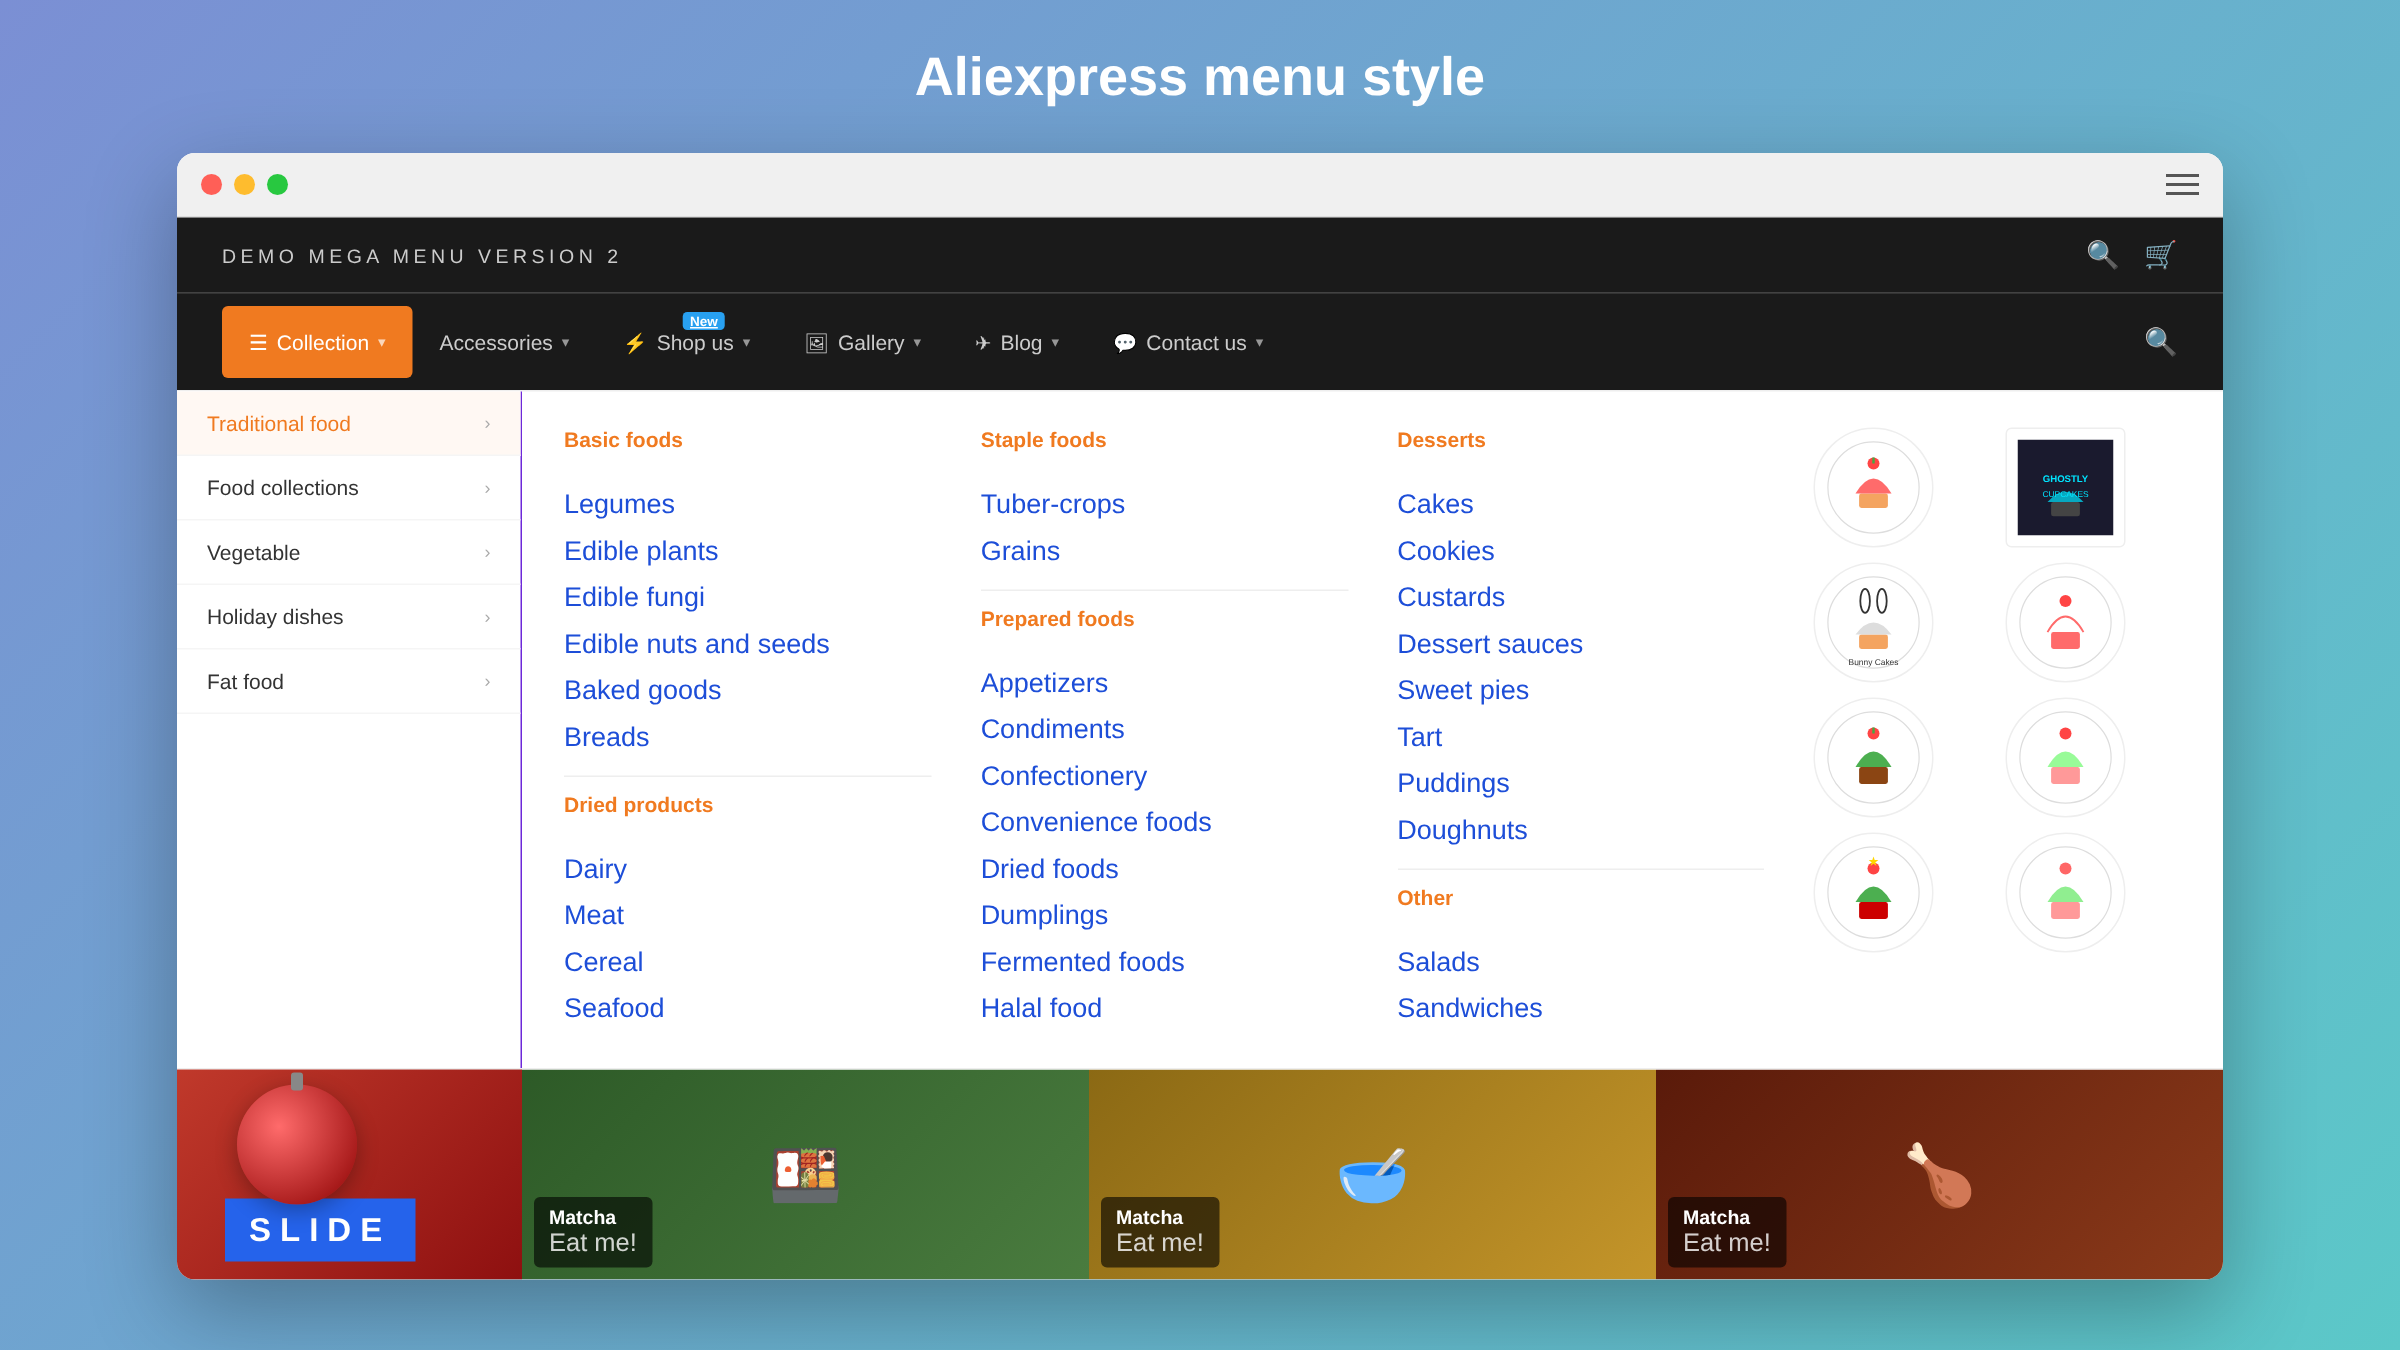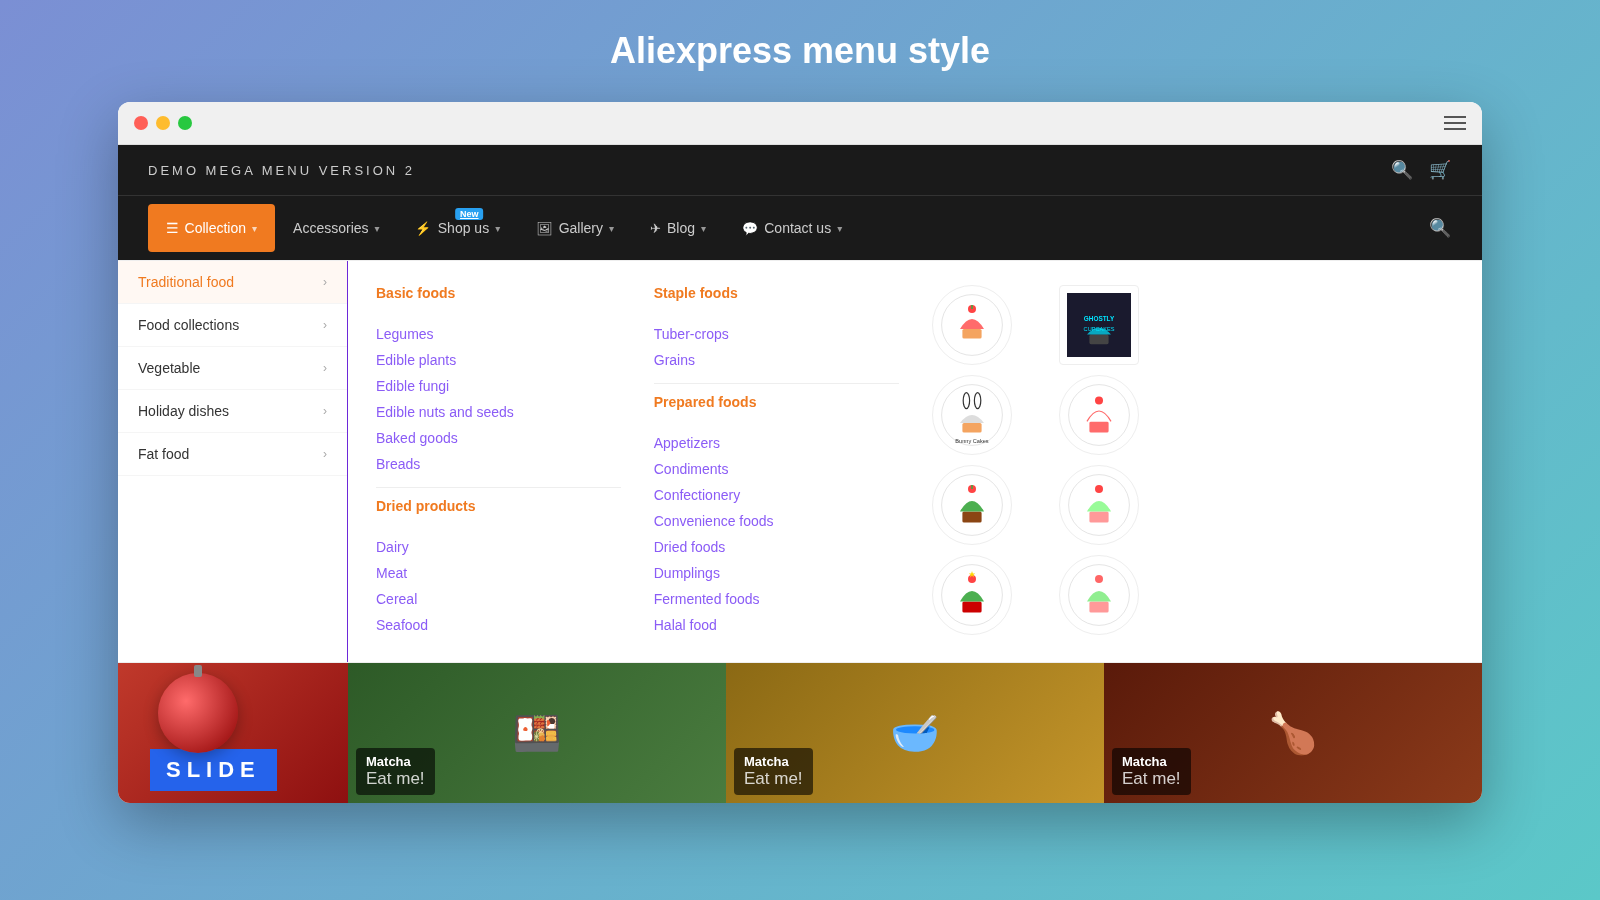--- a/index.html
+++ b/index.html
@@ -151,22 +151,22 @@
     }
     .menu-column { }
     .menu-category-title {
       color: #f07a20;
       font-size: 14px;
       font-weight: 700;
       margin-bottom: 12px;
       padding-bottom: 8px;
     }
     .menu-item {
-      font-size: 14px;
-      color: #8b5cf6;
+      font-size: 18px;
+      color: #1d4ed8;
       padding: 5px 0;
       cursor: pointer;
       display: block;
     }
     .menu-divider {
       border: none;
       border-top: 1px solid #eee;
       margin: 10px 0;
     }
     
@@ -392,20 +392,35 @@
         <a class="menu-item">Appetizers</a>
         <a class="menu-item">Condiments</a>
         <a class="menu-item">Confectionery</a>
         <a class="menu-item">Convenience foods</a>
         <a class="menu-item">Dried foods</a>
         <a class="menu-item">Dumplings</a>
         <a class="menu-item">Fermented foods</a>
         <a class="menu-item">Halal food</a>
       </div>
 
+      <div class="menu-column">
+        <div class="menu-category-title">Desserts</div>
+        <a class="menu-item">Cakes</a>
+        <a class="menu-item">Cookies</a>
+        <a class="menu-item">Custards</a>
+        <a class="menu-item">Dessert sauces</a>
+        <a class="menu-item">Sweet pies</a>
+        <a class="menu-item">Tart</a>
+        <a class="menu-item">Puddings</a>
+        <a class="menu-item">Doughnuts</a>
+        <hr class="menu-divider">
+        <div class="menu-category-title">Other</div>
+        <a class="menu-item">Salads</a>
+        <a class="menu-item">Sandwiches</a>
+      </div>
 
       <div class="menu-column logos-column">
 
         <div class="logo-box">
           <svg class="cupcake-svg" viewBox="0 0 80 80" xmlns="http://www.w3.org/2000/svg">
             <circle cx="40" cy="40" r="38" fill="white" stroke="#ddd" stroke-width="1"></circle>
             <rect x="28" y="45" width="24" height="12" rx="2" fill="#f4a460"></rect>
             <path d="M25 45 Q40 20 55 45" fill="#ff6b6b"></path>
             <circle cx="40" cy="20" r="5" fill="#ff4444"></circle>
             <rect x="39" y="15" width="2" height="5" fill="#4a4"></rect>

